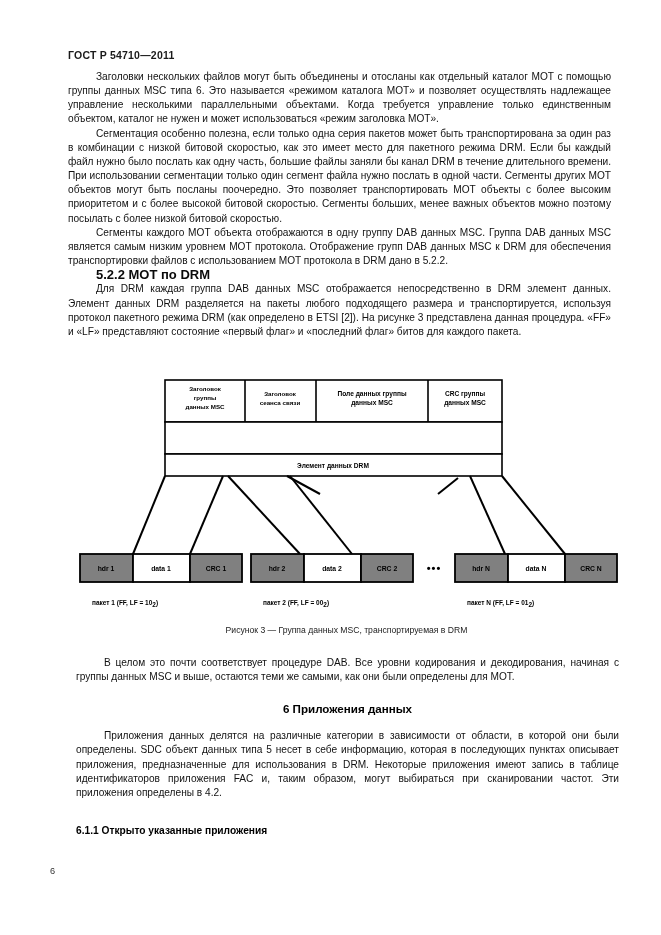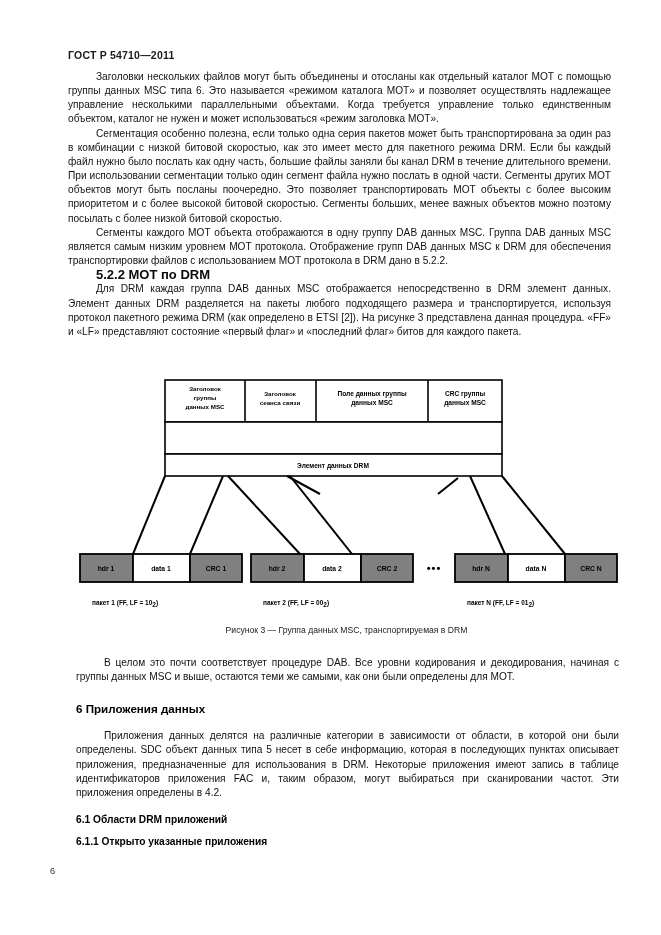--- a/index.html
+++ b/index.html
@@ -84,20 +84,21 @@
     left: 68px;
     top: 656px;
     width: 543px;
     margin-left: 8px;
   }
   h2.sec {
     margin: 0;
     font-size: 11.6px;
     font-weight: bold;
     color: #000000;
+    text-align: center;
   }
   h3.sec3 {
     margin: 0;
     font-size: 10.2px;
     font-weight: bold;
     color: #000000;
   }
   .sp-18 { height: 18px; }
   .sp-14 { height: 14px; }
   .sp-11 { height: 11px; }
@@ -240,21 +241,20 @@
     <div class="fig-caption">Рисунок 3 — Группа данных MSC, транспортируемая в DRM</div>
   </div>
 
   <div class="content-lower">
     <p class="para">В целом это почти соответствует процедуре DAB. Все уровни кодирования и декодирования, на­чиная с группы данных MSC и выше, остаются теми же самыми, как они были определены для MOT.</p>
     <div class="sp-18"></div>
     <h2 class="sec">6  Приложения данных</h2>
     <div class="sp-14"></div>
     <p class="para">Приложения данных делятся на различные категории в зависимости от области, в которой они были определены. SDC объект данных типа 5 несет в себе информацию, которая в последующих пун­ктах описывает приложения, предназначенные для использования в DRM. Некоторые приложения имеют запись в таблице идентификаторов приложения FAC и, таким образом, могут выбираться при сканировании частот. Эти приложения определены в 4.2.</p>
     <div class="sp-14"></div>
-    <h3 class="sec3">6.1  Области DRM приложений</h3>
     <div class="sp-11"></div>
     <h3 class="sec3">6.1.1  Открыто указанные приложения</h3>
     <div class="sp-5"></div>
   </div>
 
   <div class="page-number">6</div>
 
 </div>
 
 </body></html>

